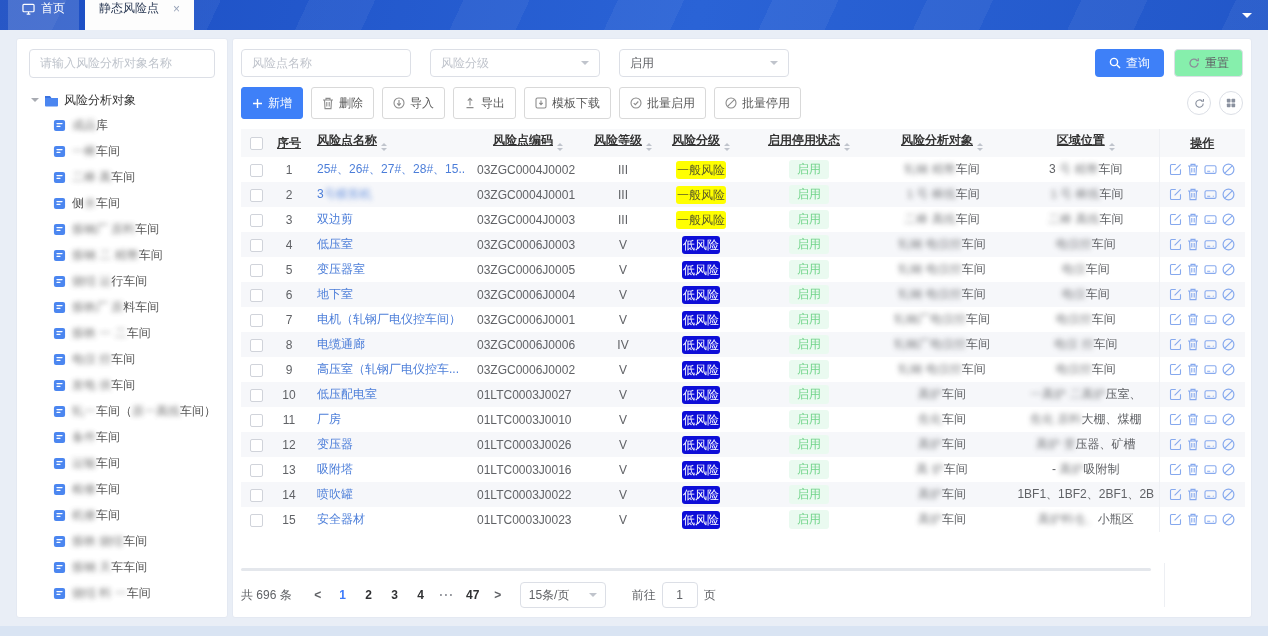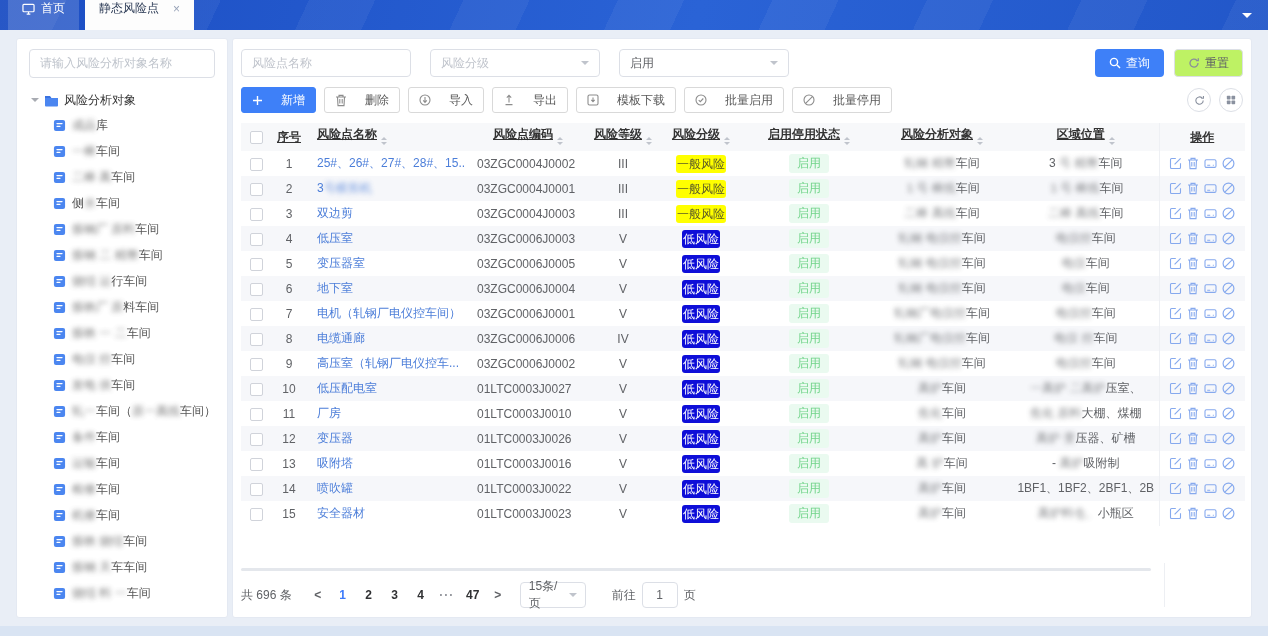--- a/index.html
+++ b/index.html
@@ -39,25 +39,25 @@
   .f-input,.f-select{width:170px;height:28px;border:1px solid #dcdfe6;border-radius:4px;
     padding:0 10px;font-size:12px;color:#606266;background:#fff;font-family:inherit;outline:none;}
   .f-input::placeholder{color:#c0c4cc;}
   .f-select{display:flex;align-items:center;justify-content:space-between;cursor:pointer;}
   .f-select .ph{color:#c0c4cc;}
   .sel-caret{width:0;height:0;border:4px solid transparent;border-top-color:#c0c4cc;margin-top:4px;}
   .f-actions{margin-left:auto;display:flex;gap:10px;}
   .btn{height:28px;border-radius:4px;display:flex;align-items:center;gap:5px;
     padding:0 13px;font-size:12px;cursor:pointer;border:1px solid transparent;}
   .btn-primary{background:#3e80f8;color:#fff;}
-  .btn-plain{background:#bef264;border-color:#dcdfe6;color:#606266;}
+  .btn-plain{background:#86efac;border-color:#dcdfe6;color:#606266;}
   
   .toolbar{display:flex;align-items:center;gap:8px;margin-bottom:10px;}
-  .tb-btn{height:26px;border:1px solid #d9d9d9;border-radius:3px;background:#fff;color:#595959;
-    font-size:12px;padding:0 10px;display:flex;align-items:center;gap:18px;cursor:pointer;}
+  .tb-btn{height:32px;border:1px solid #d9d9d9;border-radius:3px;background:#fff;color:#595959;
+    font-size:12px;padding:0 10px;display:flex;align-items:center;gap:5px;cursor:pointer;}
   .tb-add{background:#3e80f8;border-color:#3e80f8;color:#fff;}
   .tb-right{margin-left:auto;display:flex;gap:8px;}
   .circle-btn{width:24px;height:24px;border-radius:50%;border:1px solid #dcdfe6;background:#fff;
     color:#8a919f;display:flex;align-items:center;justify-content:center;cursor:pointer;}
   
   table{width:100%;border-collapse:collapse;table-layout:fixed;font-size:12px;}
   thead th{background:#f7f8fa;height:28px;color:#333;font-weight:700;text-align:center;
     white-space:nowrap;overflow:hidden;text-decoration:underline;}
   tbody td{height:25px;text-align:center;color:#606266;white-space:nowrap;overflow:hidden;padding:0 2px;}
   tbody tr:nth-child(even){background:#f6f7fa;}
@@ -81,21 +81,21 @@
   
   .spacer{flex:1;}
   .hscroll{height:3px;background:#e4e7ec;border-radius:2px;margin:0 92px 10px 0;}
   .v-div{position:absolute;right:86px;bottom:10px;width:1px;height:44px;background:#edeff3;}
   .pagination{display:flex;align-items:center;height:28px;color:#606266;}
   .pg-total{margin-right:14px;color:#606266;}
   .pg-arrow{width:24px;text-align:center;color:#606266;cursor:pointer;font-weight:700;}
   .pg-num{width:26px;text-align:center;font-weight:700;color:#303133;cursor:pointer;}
   .pg-num.active{color:#3e7bfa;}
   .pg-num.ellipsis{color:#909399;letter-spacing:1px;}
-  .pg-size{width:66px;height:26px;border:1px solid #dcdfe6;border-radius:4px;margin-left:10px;
+  .pg-size{width:86px;height:26px;border:1px solid #dcdfe6;border-radius:4px;margin-left:10px;
     display:flex;align-items:center;justify-content:space-between;padding:0 8px;color:#606266;cursor:pointer;}
   .pg-goto{display:flex;align-items:center;gap:6px;margin-left:26px;}
   .pg-goto input{width:36px;height:26px;border:1px solid #dcdfe6;border-radius:4px;text-align:center;
     font-size:12px;color:#606266;outline:none;font-family:inherit;}
   .footer-strip{position:absolute;left:0;right:0;bottom:0;height:10px;background:#d9e4f3;}
   svg{display:block;}
 </style>
 </head>
 <body>
 

